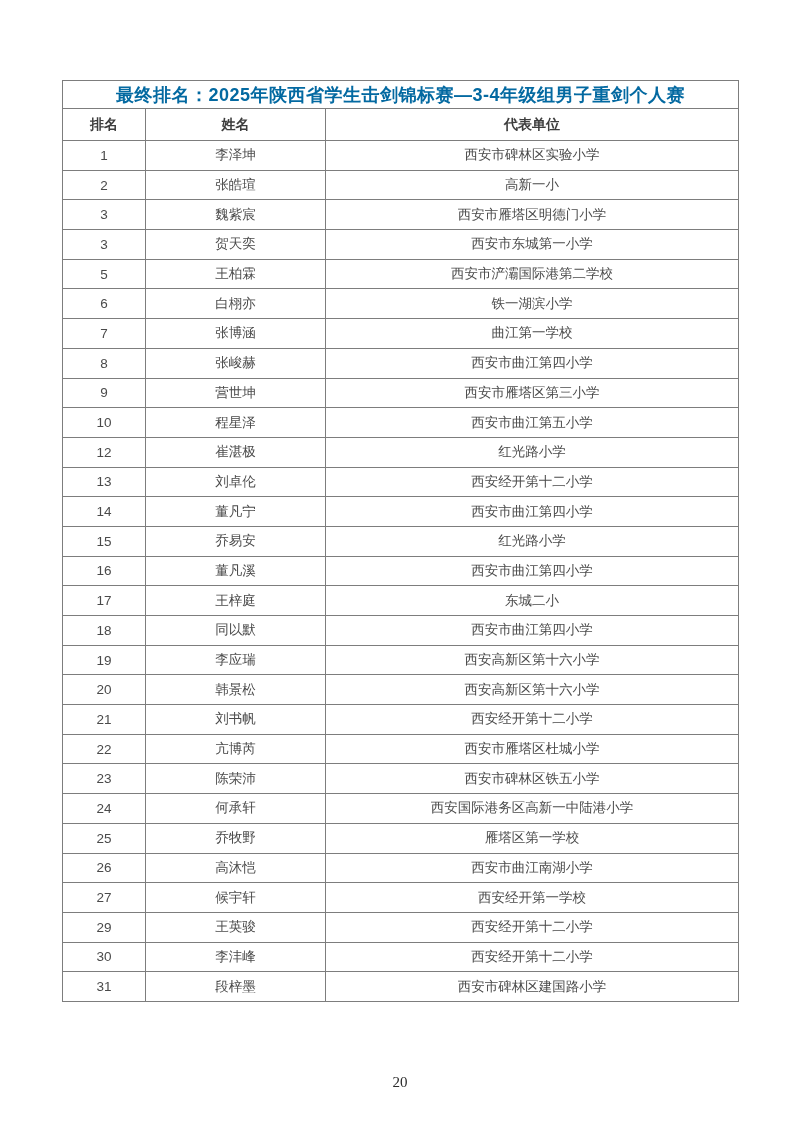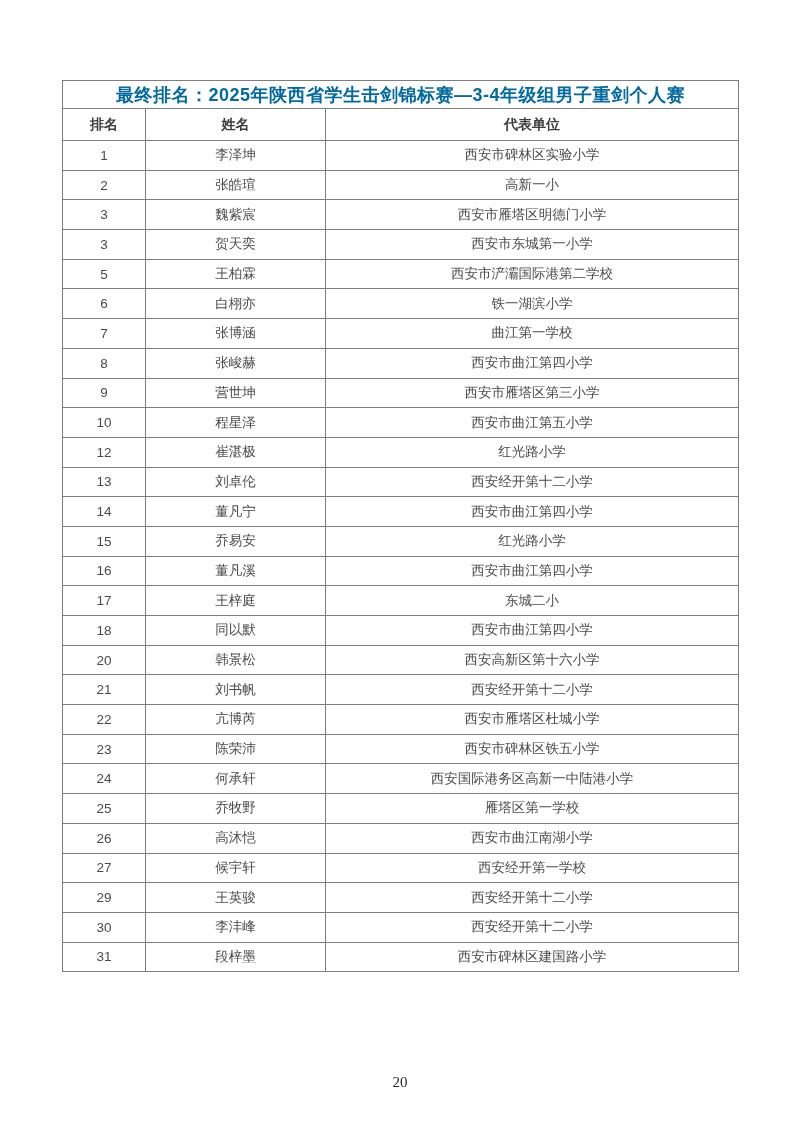--- a/index.html
+++ b/index.html
@@ -170,20 +170,25 @@
           <td>17</td>
           <td>王梓庭</td>
           <td>东城二小</td>
         </tr>
         <tr>
           <td>18</td>
           <td>同以默</td>
           <td>西安市曲江第四小学</td>
         </tr>
         <tr>
+          <td>19</td>
+          <td>李应瑞</td>
+          <td>西安高新区第十六小学</td>
+        </tr>
+        <tr>
           <td>20</td>
           <td>韩景松</td>
           <td>西安高新区第十六小学</td>
         </tr>
         <tr>
           <td>21</td>
           <td>刘书帆</td>
           <td>西安经开第十二小学</td>
         </tr>
         <tr>

